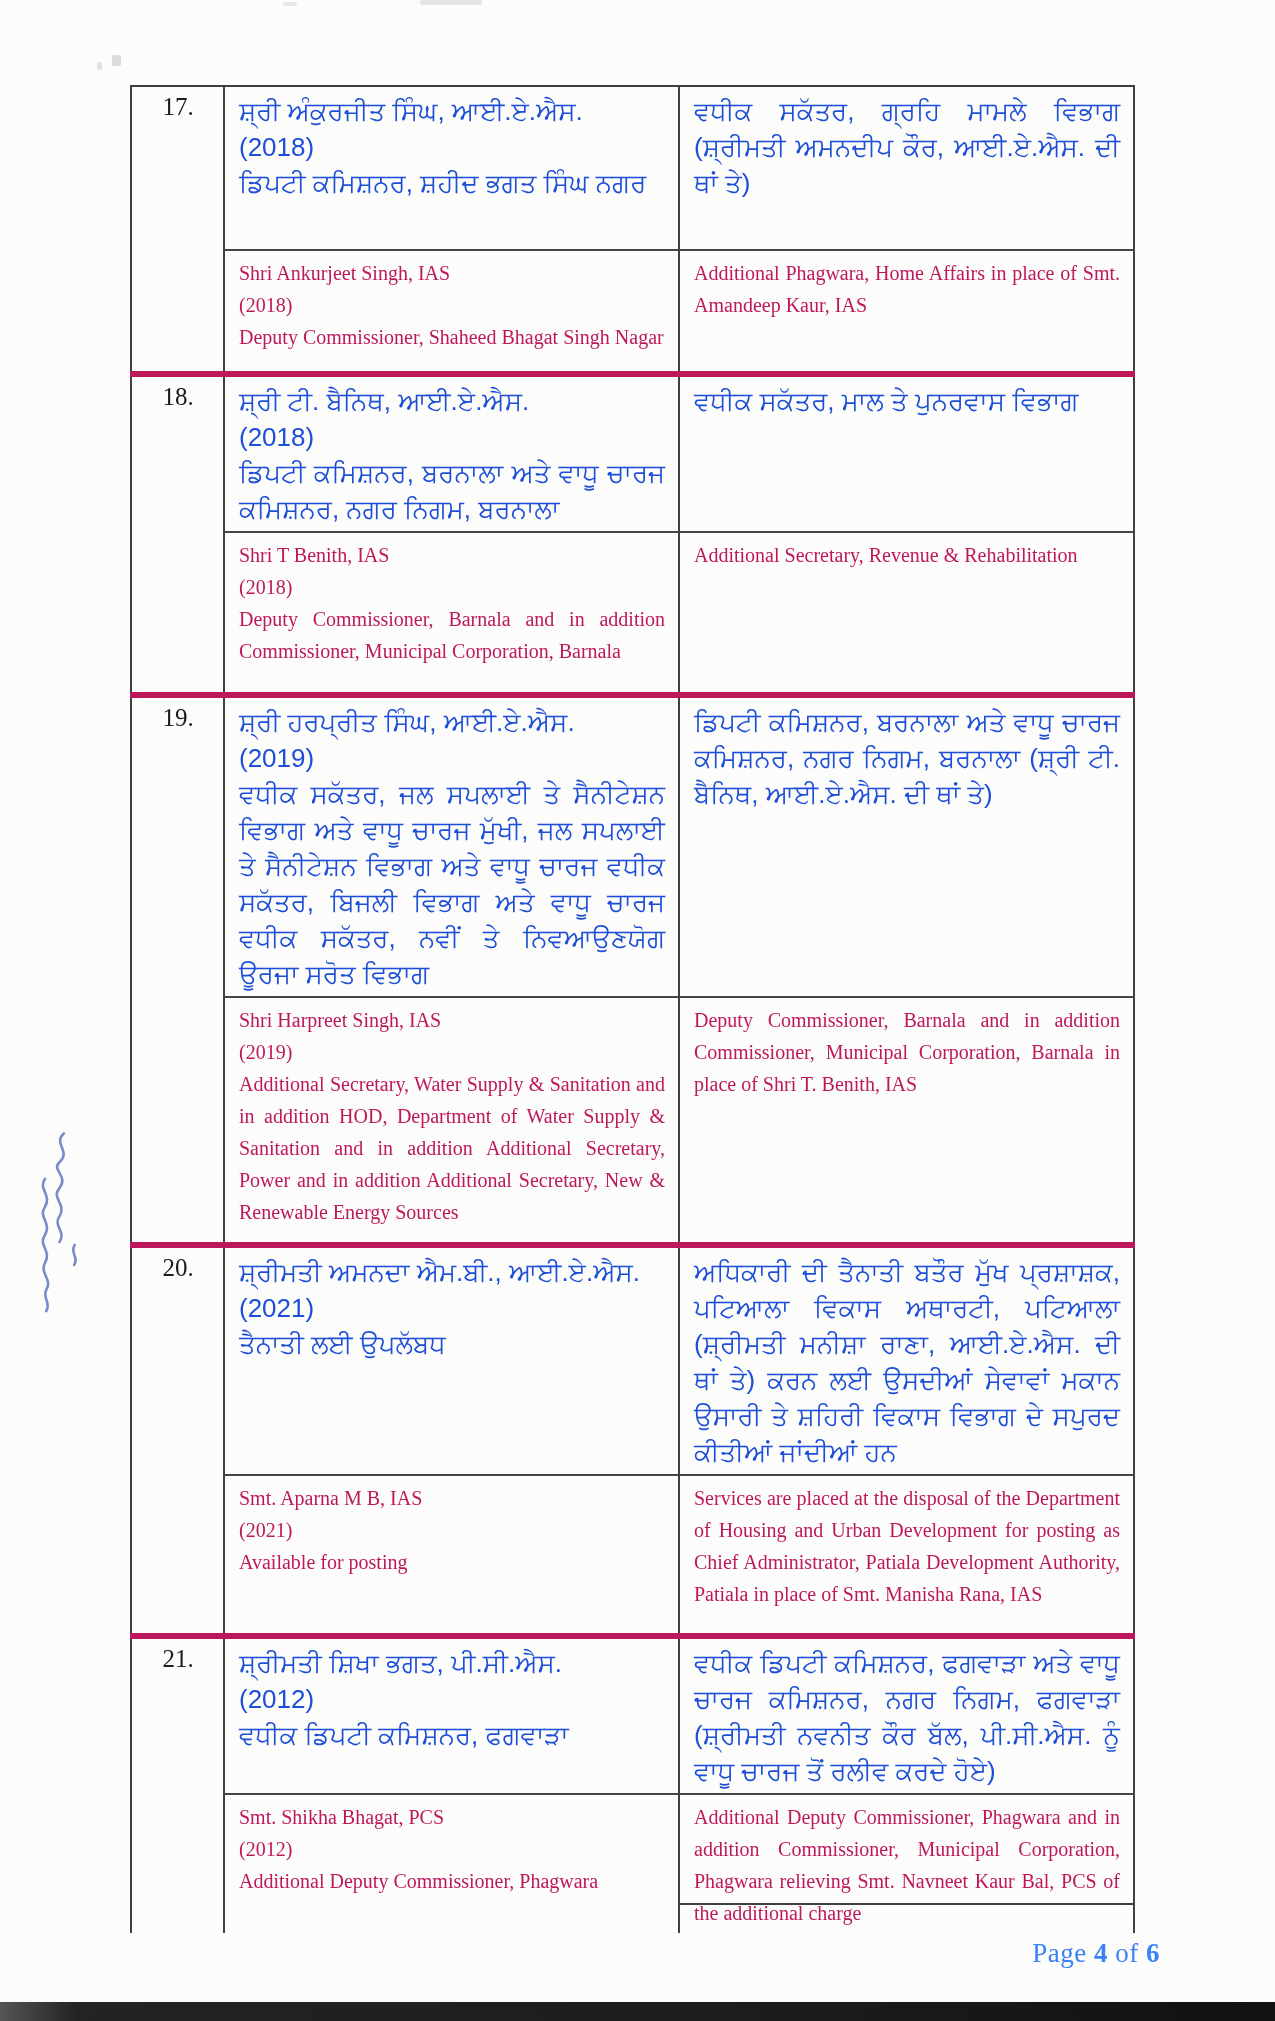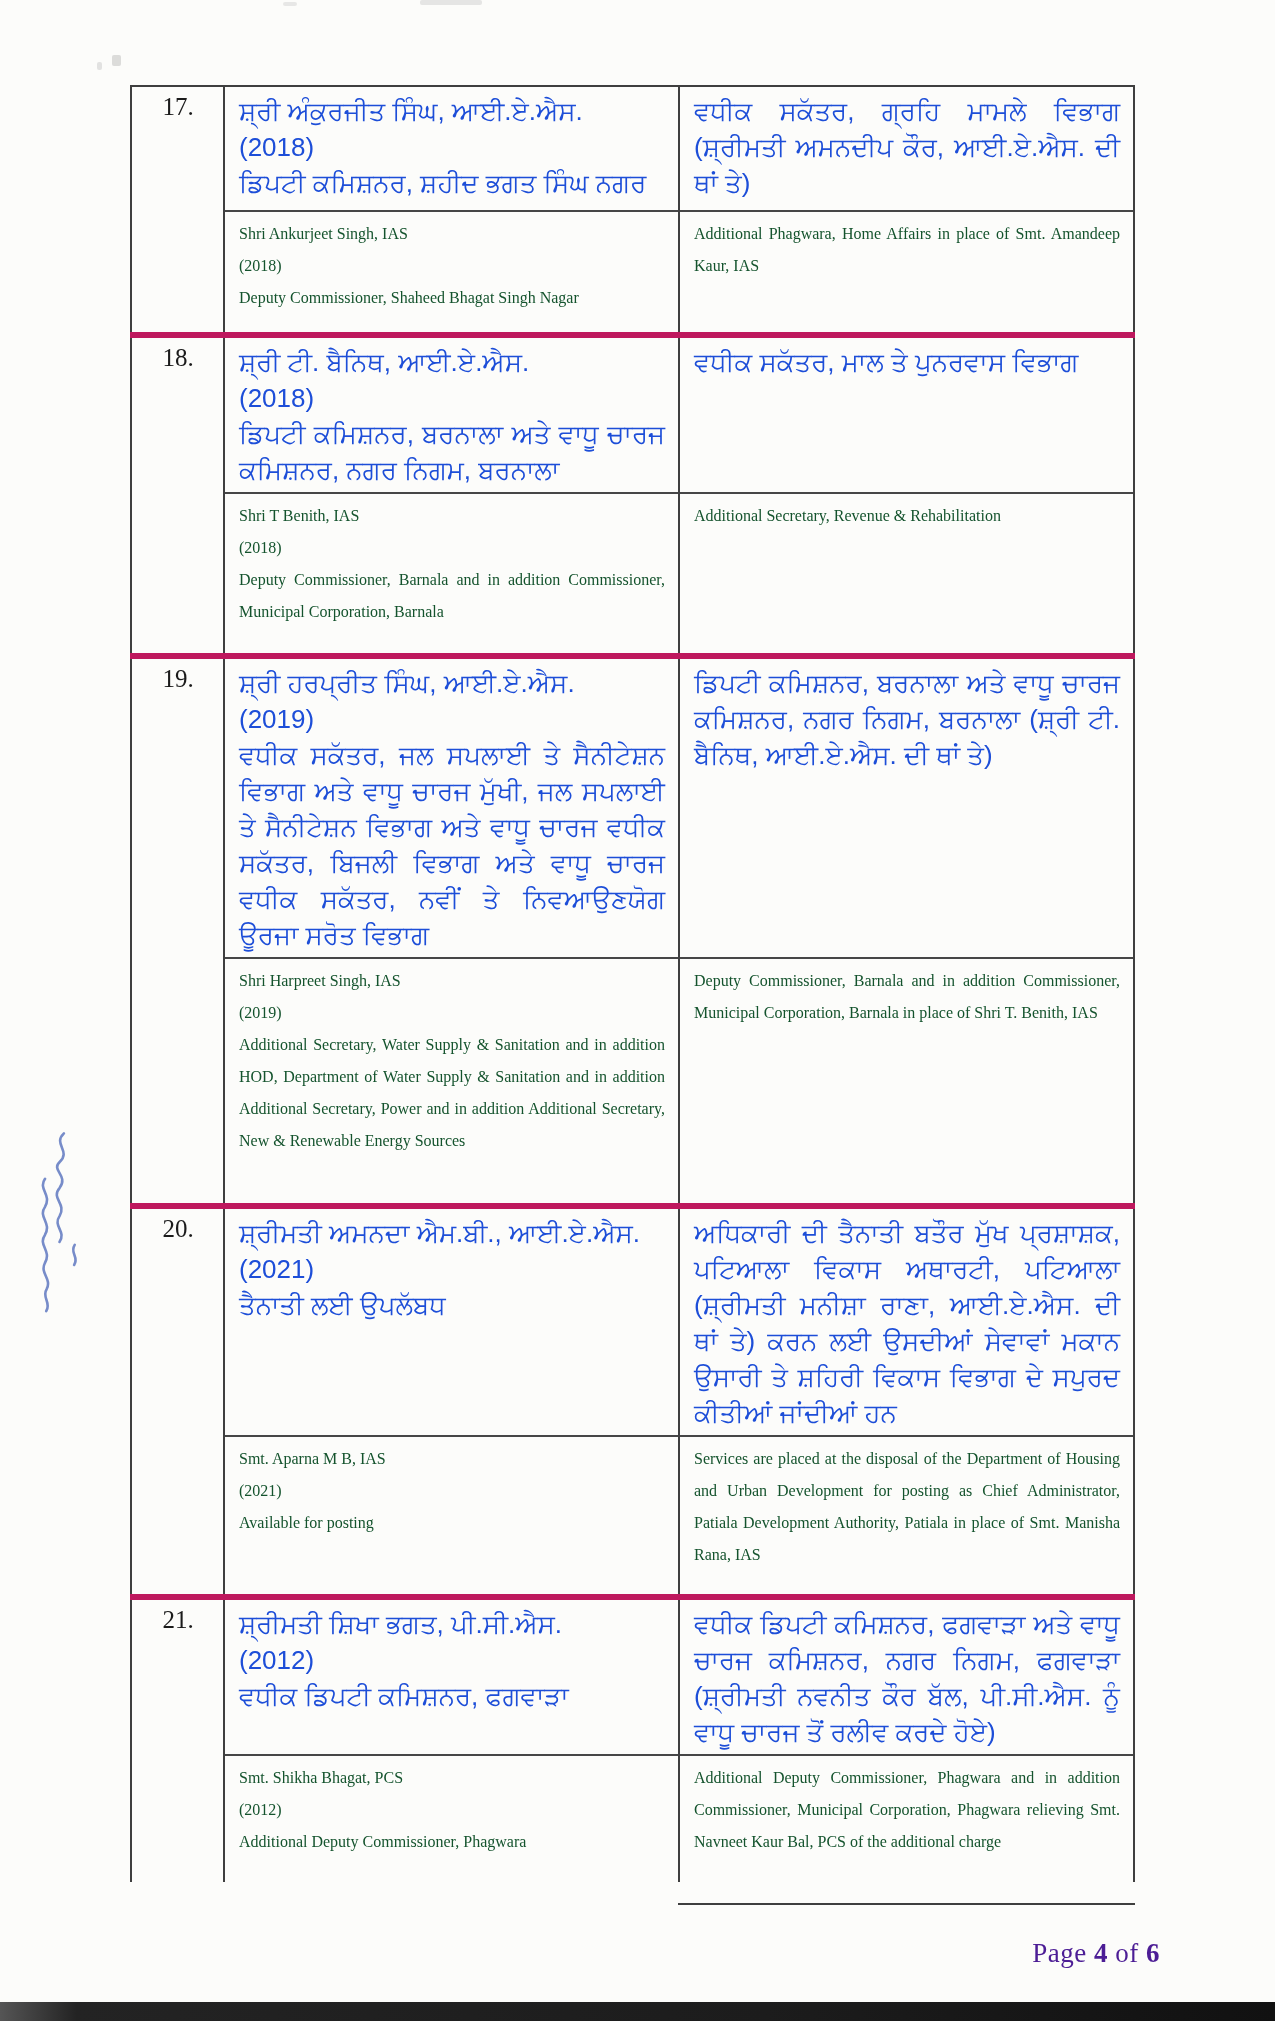--- a/index.html
+++ b/index.html
@@ -38,40 +38,40 @@
   }
   .pa-cell{
     font-family:"Liberation Sans", sans-serif;
     font-size:26px;
     line-height:36px;
     text-align:justify;
     color:#1d4ed8;
   }
   .en-cell{
     font-family:"Liberation Serif", serif;
-    font-size:16px;
+    font-size:20px;
     line-height:32px;
     text-align:justify;
-    color:#14532d;
+    color:#be185d;
   }
   .para{margin:0;}
   
   .table-bottom-line{
     position:absolute;
     left:678px;top:1903px;
     width:457px;height:2px;
     background:#3f3f3f;
   }
   
   .page-footer{
     position:absolute;
     top:1938px;right:115px;
     font-family:"Liberation Serif", serif;
     font-size:27px;
-    color:#4c1d95;
+    color:#3b82f6;
     letter-spacing:0.5px;
   }
   .page-footer .num{font-weight:600;}
   
   .bottom-bar{
     position:absolute;
     left:0;top:2002px;
     width:100%;height:19px;
     background:linear-gradient(90deg,#555 0,#232323 6%,#1c1c1c 60%,#111 100%);
   }
@@ -109,21 +109,21 @@
   </svg>
 
   <table class="order-table">
     <colgroup>
       <col style="width:93px">
       <col style="width:455px">
       <col style="width:455px">
     </colgroup>
     <tbody>
 
-      <tr class="entry-row" style="height:125px">
+      <tr class="entry-row" style="height:164px">
         <td class="sr-cell" rowspan="2">17.</td>
         <td class="pa-cell">
             <div class="para">ਸ਼੍ਰੀ ਅੰਕੁਰਜੀਤ ਸਿੰਘ, ਆਈ.ਏ.ਐਸ.</div>
             <div class="para">(2018)</div>
             <div class="para">ਡਿਪਟੀ ਕਮਿਸ਼ਨਰ, ਸ਼ਹੀਦ ਭਗਤ ਸਿੰਘ ਨਗਰ</div>
           </td>
         <td class="pa-cell">
             <div class="para">ਵਧੀਕ ਸਕੱਤਰ, ਗ੍ਰਹਿ ਮਾਮਲੇ ਵਿਭਾਗ (ਸ਼੍ਰੀਮਤੀ ਅਮਨਦੀਪ ਕੌਰ, ਆਈ.ਏ.ਐਸ. ਦੀ ਥਾਂ ਤੇ)</div>
           </td>
       </tr>

